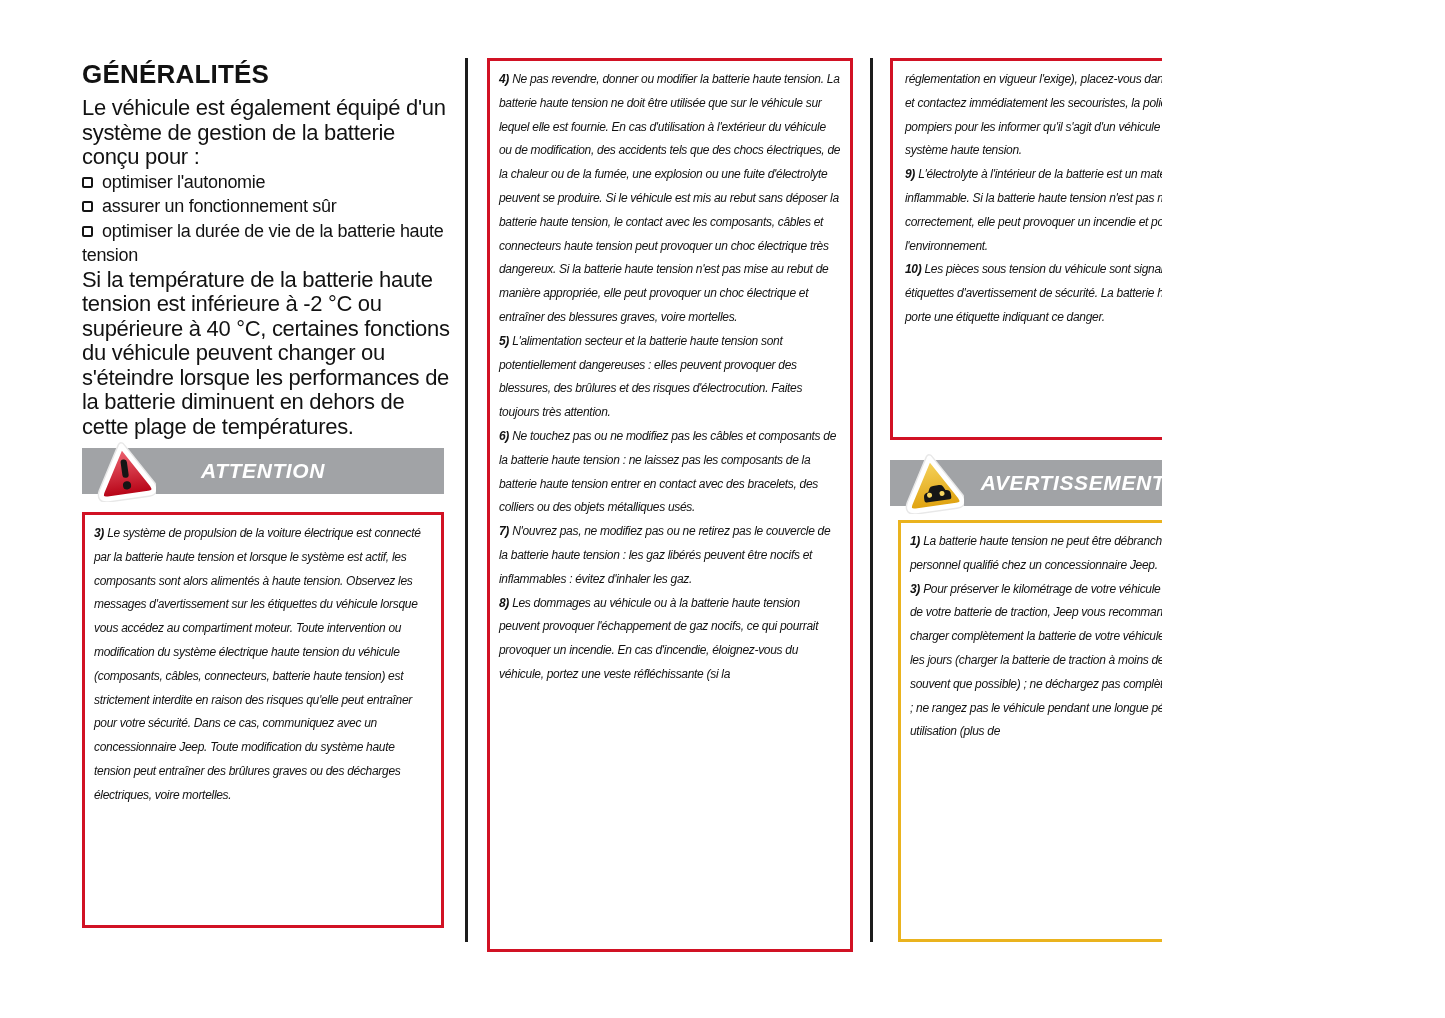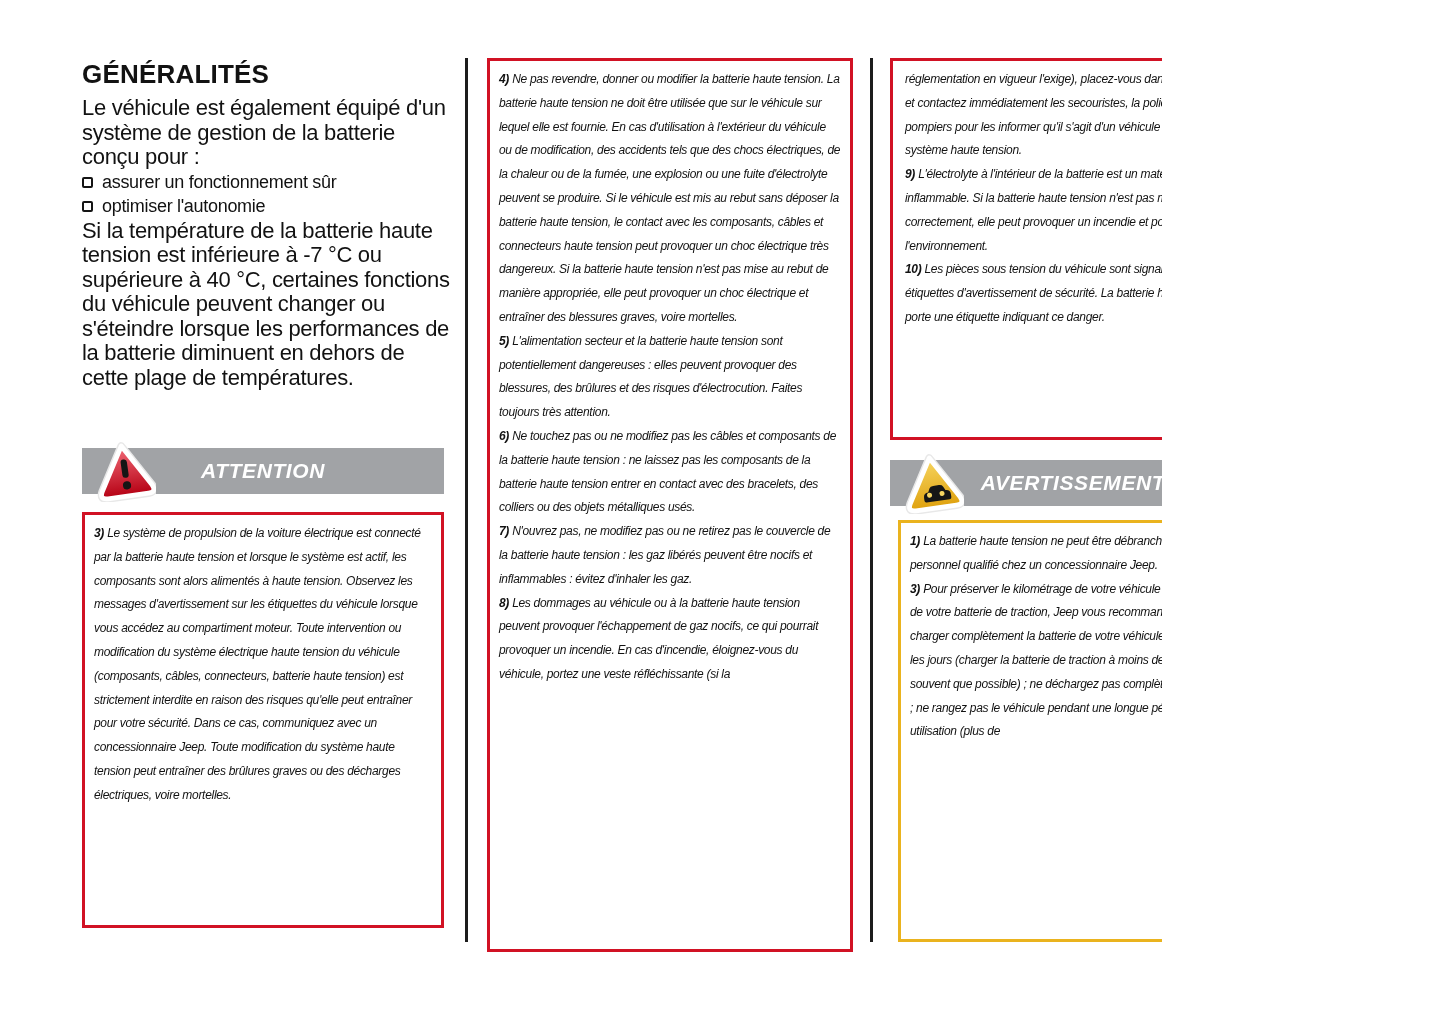--- a/index.html
+++ b/index.html
@@ -67,23 +67,24 @@
   }
 </style>
 </head>
 <body>
 
 <div class="page">
 
   <div class="col col1">
     <h1 class="gen">GÉNÉRALITÉS</h1>
     <p class="body-txt">Le véhicule est également équipé d'un système de gestion de la batterie conçu pour :</p>
+    <p class="bullet"><span class="sq"></span><span>optimiser l'autonomie</span></p>
     <p class="bullet"><span class="sq"></span><span>assurer un fonctionnement sûr</span></p>
-    <p class="bullet"><span class="sq"></span><span>optimiser l'autonomie</span></p>
-    <p class="body-txt">Si la température de la batterie haute tension est inférieure à -7 °C ou supérieure à 40 °C, certaines fonctions du véhicule peuvent changer ou s'éteindre lorsque les performances de la batterie diminuent en dehors de cette plage de températures.</p>
+    <p class="bullet"><span class="sq"></span><span>optimiser la durée de vie de la batterie haute tension</span></p>
+    <p class="body-txt">Si la température de la batterie haute tension est inférieure à -2 °C ou supérieure à 40 °C, certaines fonctions du véhicule peuvent changer ou s'éteindre lorsque les performances de la batterie diminuent en dehors de cette plage de températures.</p>
 
     <div class="warnbar c1-attnbar">
       <svg class="tri-ico" viewBox="0 0 64 64">
         <defs>
           <linearGradient id="redg" x1="0" y1="0" x2="0" y2="1">
             <stop offset="0" stop-color="#f26b78"></stop>
               <stop offset="1" stop-color="#b50013"></stop>
           </linearGradient>
         </defs>
         <g transform="rotate(-8 32 34)">

